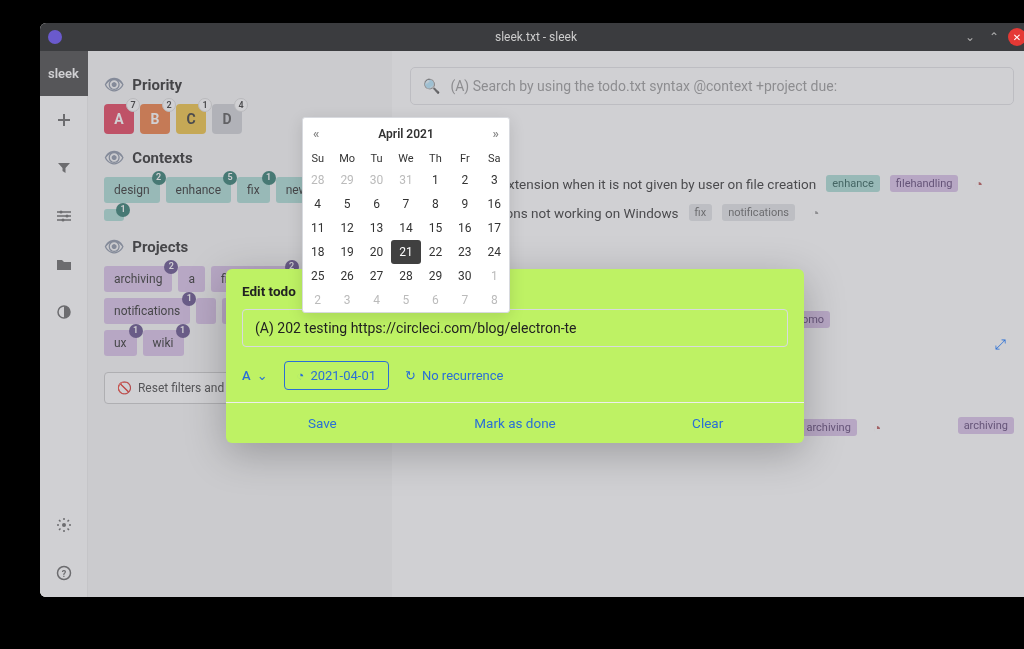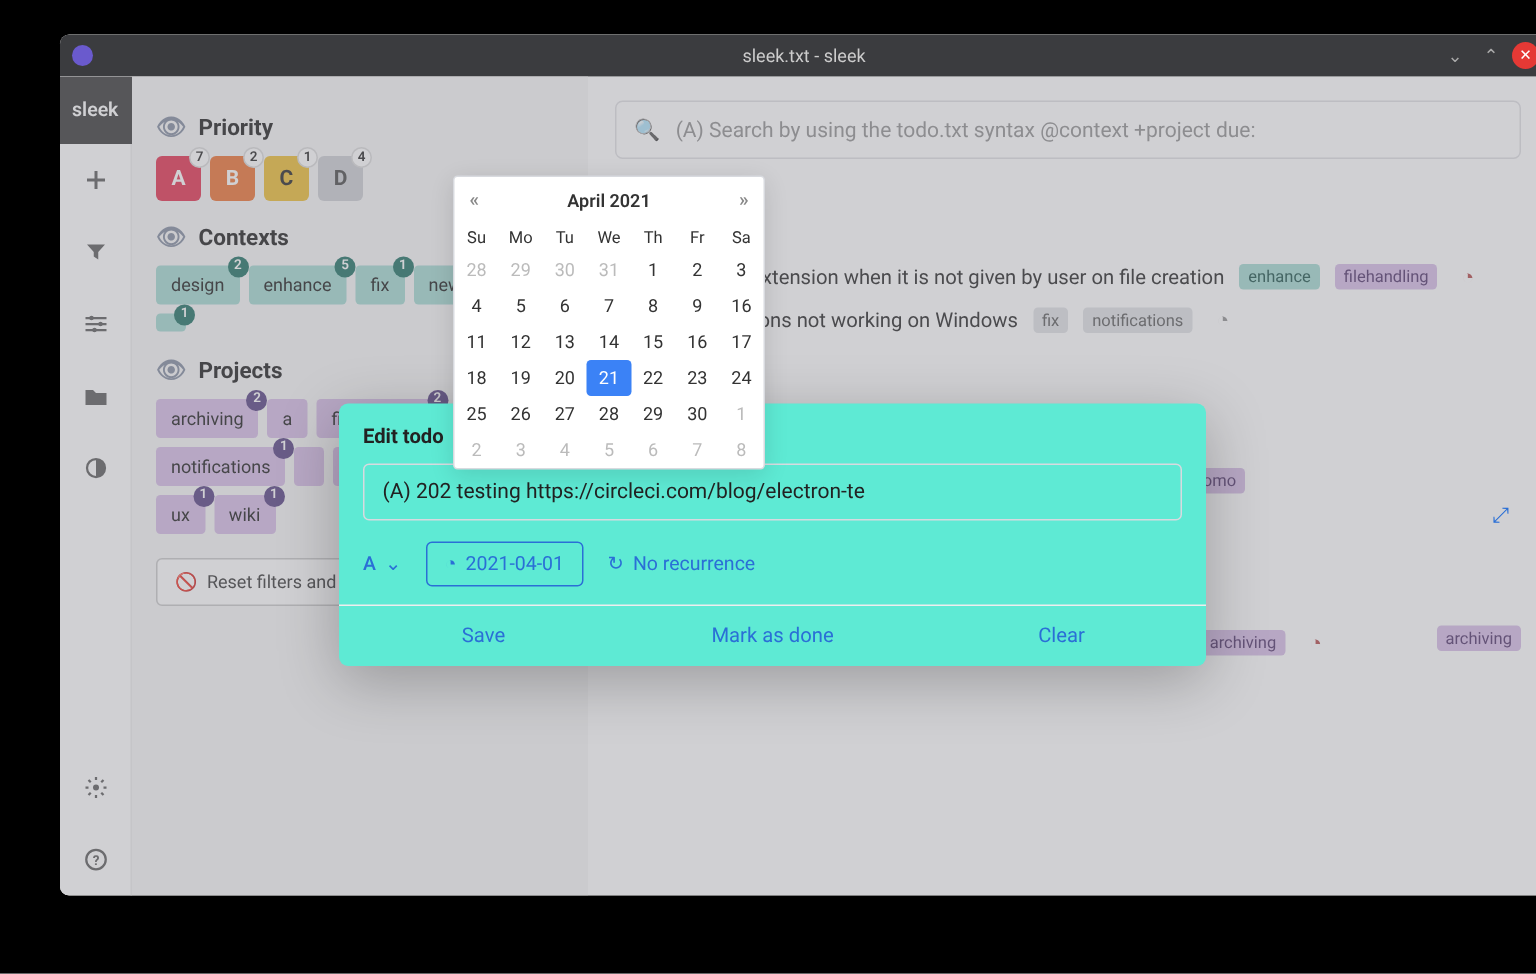--- a/index.html
+++ b/index.html
@@ -37,39 +37,39 @@
   .todo{display:flex;align-items:center;gap:10px;padding:6px 0;border-left:3px solid transparent;padding-left:12px;font-size:13.5px;color:#333}
   .todo.bA{border-left-color:#e53e5a}.todo.bB{border-left-color:#ef7b3f}.todo.bC{border-left-color:#efc23f}
   .circle{width:16px;height:16px;border:2px solid #3a7fe6;border-radius:50%;flex-shrink:0}
   .chip{font-size:11px;padding:2px 6px;border-radius:3px;background:#a9dcd4;color:#2a5c55}
   .chip.pr{background:#d9c1e8;color:#5a3f73}
   .chip.gr{background:#e2e4e7;color:#666}
   .link{color:#2a6fd6}
   .ext{color:#2a6fd6;font-size:13px}
   .clock{color:#b85555;font-size:14px;margin-left:6px}
   .overlay{position:absolute;inset:0;background:rgba(120,120,128,0.35);z-index:5}
-  .modal{position:absolute;left:186px;top:218px;width:578px;background:#5eead4;border-radius:6px;box-shadow:0 10px 40px rgba(0,0,0,.25);z-index:10;overflow:hidden}
+  .modal{position:absolute;left:186px;top:218px;width:578px;background:#bef264;border-radius:6px;box-shadow:0 10px 40px rgba(0,0,0,.25);z-index:10;overflow:hidden}
   .mhdr{font-weight:700;font-size:13.5px;padding:14px 16px 10px;color:#222}
   .mbody{padding:0 16px 12px}
   .minput{border:1px solid #d8dadf;border-radius:4px;padding:10px 40px 10px 12px;font-size:14px;color:#222;position:relative}
   .expand{position:absolute;right:26px;top:285px;color:#2a6fd6;font-size:14px;z-index:12}
   .mrow{display:flex;align-items:center;gap:16px;margin-top:14px}
   .pri-sel{display:flex;align-items:center;gap:6px;color:#2a6fd6;font-size:13px;font-weight:500}
   .date-btn{border:1.5px solid #2a6fd6;border-radius:4px;color:#2a6fd6;padding:6px 12px;font-size:13px;display:flex;align-items:center;gap:6px}
   .recur{color:#2a6fd6;font-size:13px;display:flex;align-items:center;gap:6px}
   .mfoot{display:flex;border-top:1px solid #eee;}
   .mbtn{flex:1;text-align:center;padding:12px 0;color:#2a6fd6;font-size:13.5px}
   .cal{position:absolute;left:262px;top:66px;width:208px;background:#fff;border:1px solid #d8dadf;border-radius:3px;z-index:20;box-shadow:0 4px 16px rgba(0,0,0,.12);font-size:12px}
   .cal-hdr{display:flex;align-items:center;justify-content:space-between;padding:8px 10px;font-weight:600;color:#333}
   .cal-nav{color:#888;font-size:13px;cursor:pointer}
   .cal-grid{display:grid;grid-template-columns:repeat(7,1fr);text-align:center}
   .cal-dow{font-weight:400;color:#333;padding:3px 0;font-size:11px}
   .cal-day{padding:5px 0;color:#333;font-size:12px}
   .cal-day.other{color:#bbb}
-  .cal-day.sel{background:#3b82f6;color:#fff;border-radius:3px}
+  .cal-day.sel{background:#404040;color:#fff;border-radius:3px}
   .cal-clear{text-align:center;padding:8px 0;color:#2a6fd6;border-top:1px solid #eee;font-size:13px}
   svg{display:block}
 </style>
 </head>
 <body>
 
 <div class="window">
   <div class="titlebar">
     <span class="tb-logo"></span>
     <span>sleek.txt - sleek</span>

